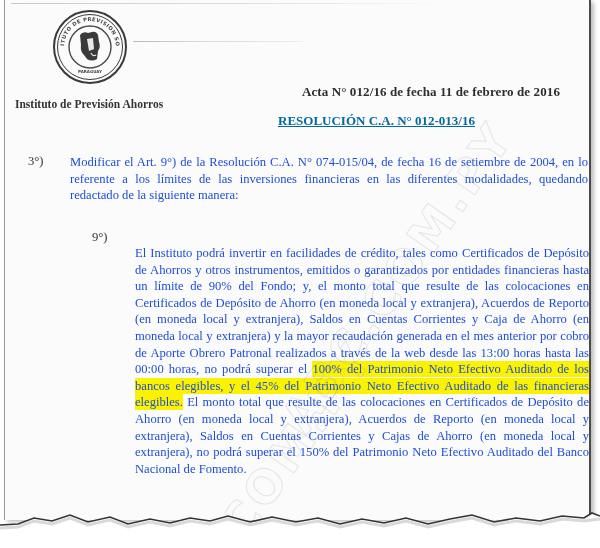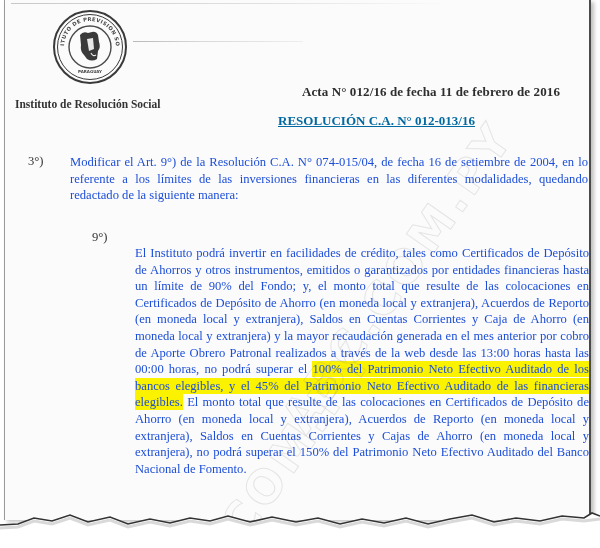--- a/index.html
+++ b/index.html
@@ -156,21 +156,21 @@
     </text>
     <text x="38" y="64" font-size="4" font-family="DejaVu Sans, sans-serif" font-weight="bold" fill="#444" text-anchor="middle">PARAGUAY</text>
     <path d="M28 26 Q31 22 36 24 L40 23 Q44 22 46 26 L47 33 Q49 38 46 42 L45 50 Q40 53 35 50 L32 46 Q28 42 29 36 Z" fill="#3a3a3a"></path>
     <path d="M35 30 L41 29 L42 40 L37 42 Z" fill="#e8e8e8"></path>
     <path d="M39 44 Q41 48 44 46" stroke="#e8e8e8" stroke-width="1.2" fill="none"></path>
   </svg>
 
   <div class="seal-dash"></div>
 
   <div class="inst-block">
-    <div>Instituto de Resolución Social</div>
+    <div>Instituto de Previsión Ahorros</div>
   </div>
 
   <div class="acta">Acta N° 012/16 de fecha 11 de febrero de 2016</div>
   <div class="resol">RESOLUCIÓN C.A. N° 012-013/16</div>
 
   <div class="item-num" style="left:23px; top:154px;">3°)</div>
   <div class="para para-3">Modificar el Art. 9°) de la Resolución C.A. N° 074-015/04, de fecha 16 de setiembre de 2004, en lo referente a los límites de las inversiones financieras en las diferentes modalidades, quedando redactado de la siguiente manera:</div>
 
   <div class="item-num" style="left:87px; top:230px;">9°)</div>
   <div class="para para-9"><span>El Instituto podrá invertir en facilidades de crédito, tales como Certificados de Depósito de Ahorros y otros instrumentos, emitidos o garantizados por entidades financieras hasta un límite de 90% del Fondo; y, el monto total que resulte de las colocaciones en Certificados de Depósito de Ahorro (en moneda local y extranjera), Acuerdos de Reporto (en moneda local y extranjera), Saldos en Cuentas Corrientes y Caja de Ahorro (en moneda local y extranjera) y la mayor recaudación generada en el mes anterior por cobro de Aporte Obrero Patronal realizados a través de la web desde las 13:00 horas hasta las 00:00 horas, no podrá superar el </span><span class="hl">100% del Patrimonio Neto Efectivo Auditado de los bancos elegibles, y el 45% del Patrimonio Neto Efectivo Auditado de las financieras elegibles.</span><span> El monto total que resulte de las colocaciones en Certificados de Depósito de Ahorro (en moneda local y extranjera), Acuerdos de Reporto (en moneda local y extranjera), Saldos en Cuentas Corrientes y Cajas de Ahorro (en moneda local y extranjera), no podrá superar el 150% del Patrimonio Neto Efectivo Auditado del Banco Nacional de Fomento.</span></div>

